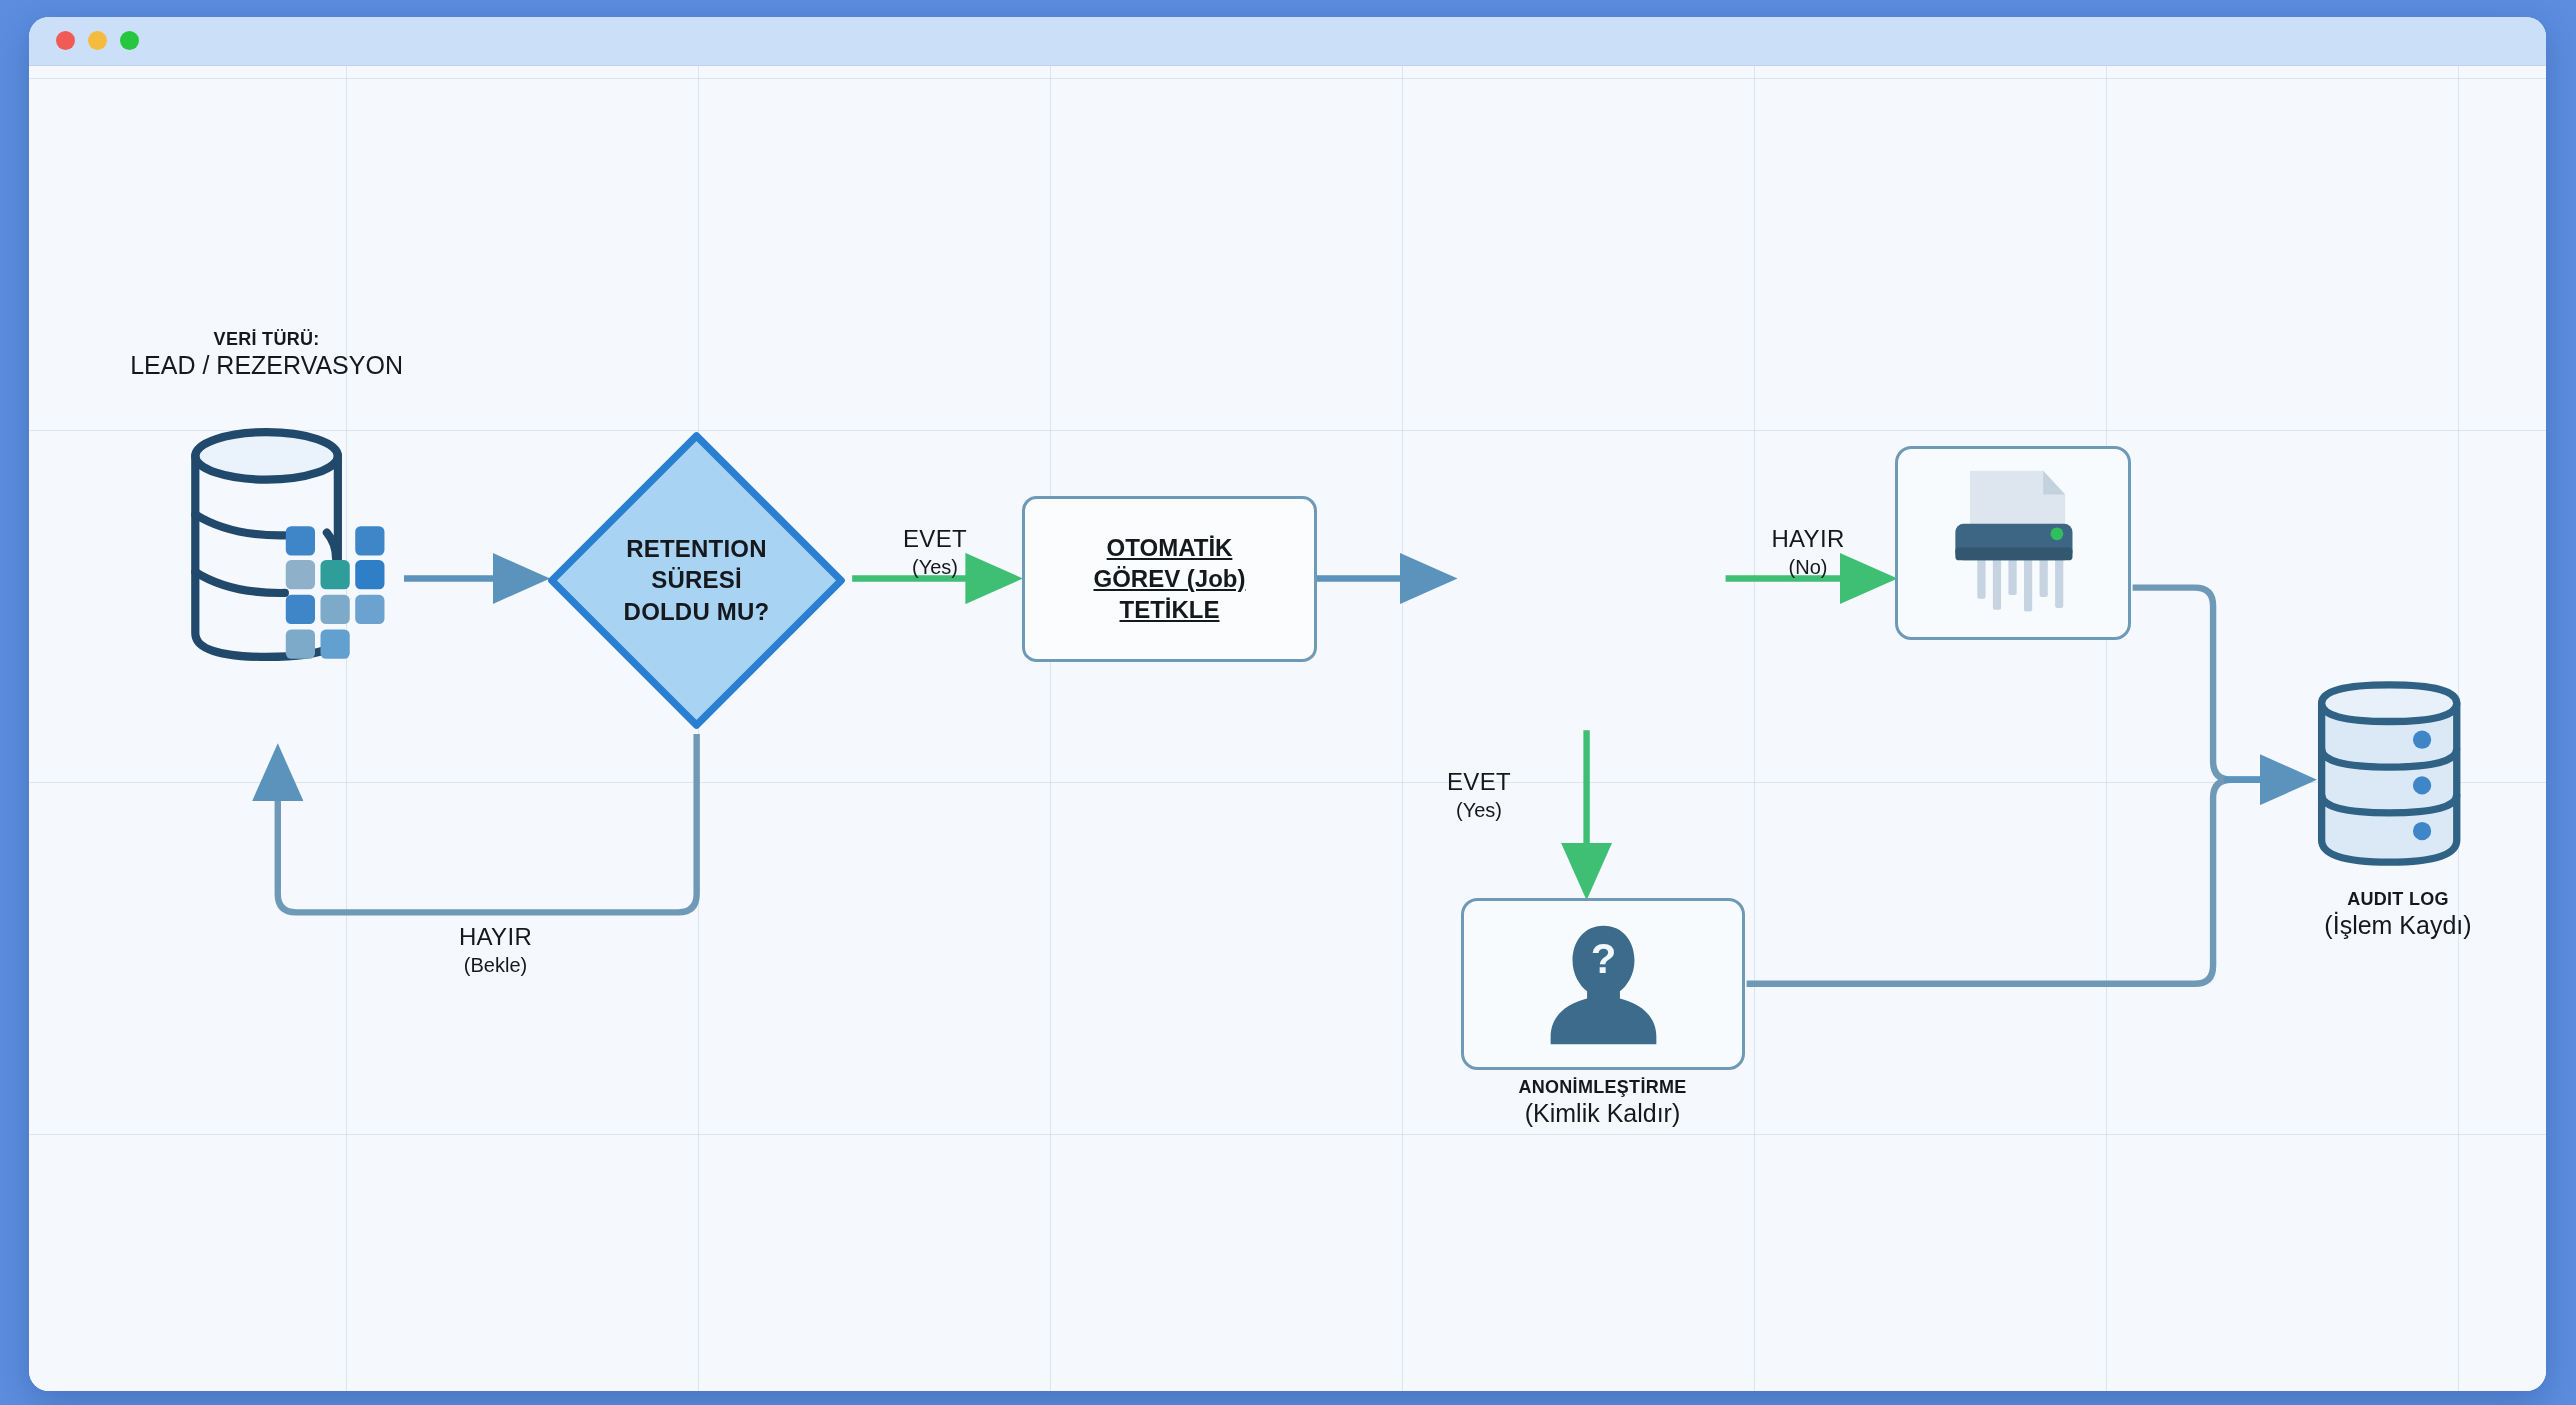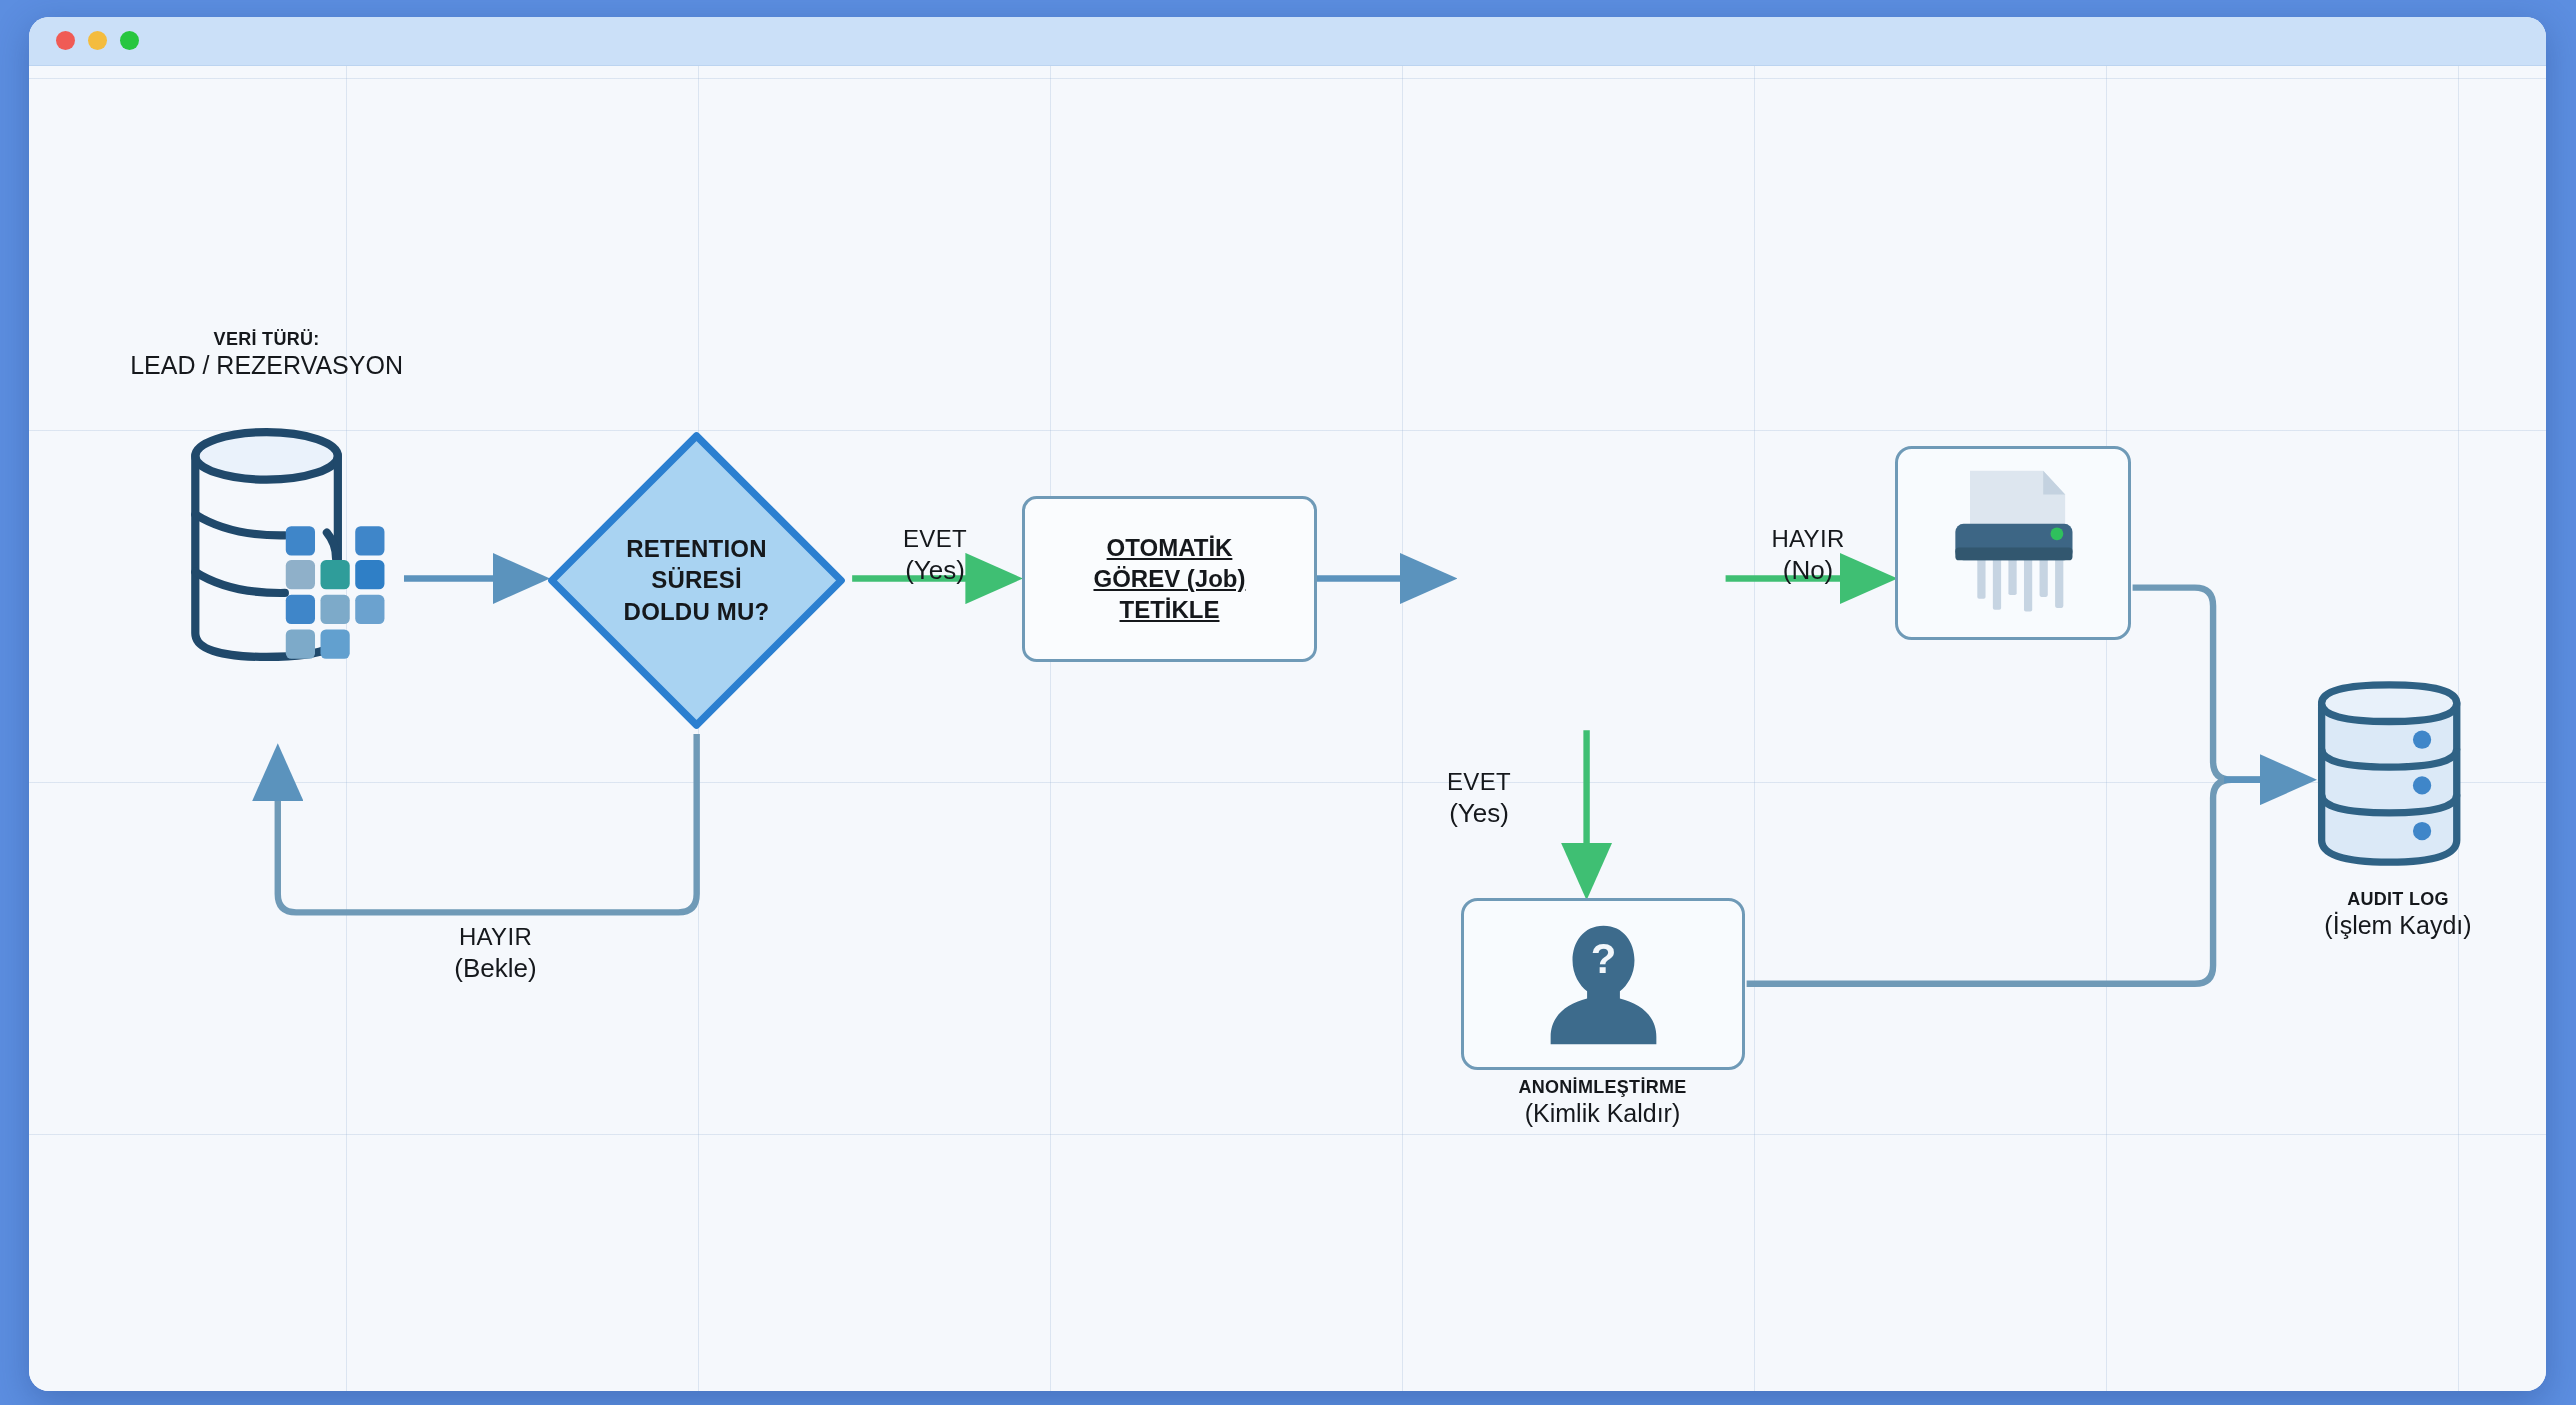--- a/index.html
+++ b/index.html
@@ -48,21 +48,21 @@
 
   .node { position: absolute; }
 
   
   .cap { position: absolute; text-align: center; line-height: 1.22; }
   .cap .t1 { font-weight: bold; font-size: 18px; color: #15181c; letter-spacing: 0.3px; }
   .cap .t2 { font-weight: normal; font-size: 25px; color: #15181c; }
 
   .edgelabel { position: absolute; text-align: center; line-height: 1.3; }
   .edgelabel .t1 { font-weight: normal; font-size: 24px; color: #15181c; letter-spacing: 0.3px; }
-  .edgelabel .t2 { font-weight: normal; font-size: 26px; color: #15181c; }
+  .edgelabel .t2 { font-weight: normal; font-size: 20px; color: #15181c; }
 
   
   .diamond-wrap { position: absolute; }
   .diamond-txt {
     position: absolute; inset: 0;
     display: flex; flex-direction: column; align-items: center; justify-content: center;
     font-weight: bold; font-size: 24px; color: #15181c;
     line-height: 1.30; text-align: center; letter-spacing: 0.2px;
   }
   .procbox {

